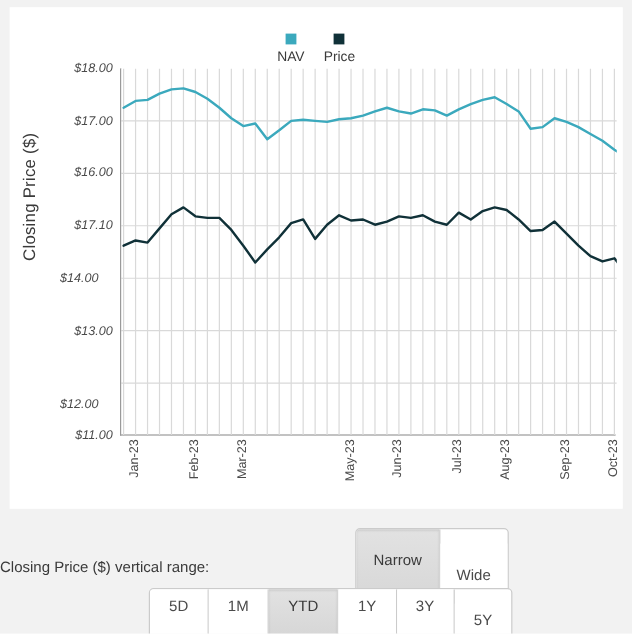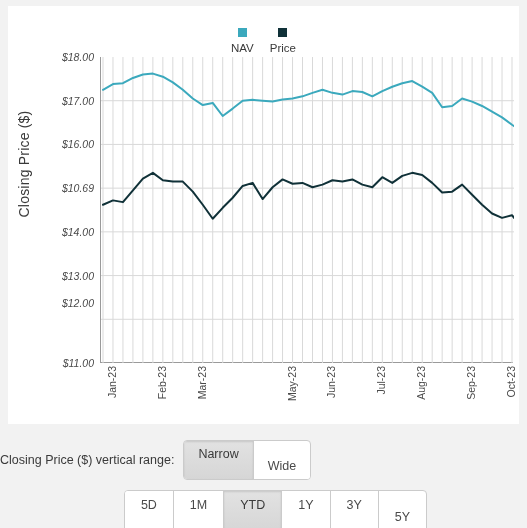--- a/index.html
+++ b/index.html
@@ -45,30 +45,30 @@
   .xticklabels{position:absolute;left:92px;top:360px;width:413px;height:58px;}
   .xtick{
     position:absolute;top:0;
     font-size:10.5px;color:#4a4a4a;
     transform-origin:left top;
     transform:rotate(-90deg) translateX(-100%);
     white-space:nowrap;
   }
   
   .range-row{
-    position:absolute;left:0;top:440px;width:469px;
-    display:flex;justify-content:flex-start;align-items:center;gap:9px;
+    position:absolute;left:0;top:440px;width:424px;
+    display:flex;justify-content:space-between;align-items:center;gap:9px;
   }
   .range-label{font-size:12.5px;color:#3a3a3a;}
   .btn-group{display:flex;border-radius:4px;overflow:hidden;
     border:1px solid #cbcbcb;background:#fff;}
   .btn{
     font-family:"Liberation Sans", sans-serif;
     font-size:12.5px;color:#4a4a4a;
-    padding:6px 14px;background:#ffffff;
+    padding:19px 14px;background:#ffffff;
     border-right:1px solid #cbcbcb;
     cursor:pointer;white-space:nowrap;text-align:center;
   }
   .btn:last-child{border-right:none;margin-top:12px;}
   .btn.active{
     background:linear-gradient(#e2e2e2,#d6d6d6);
     color:#3a3a3a;
     box-shadow:inset 0 1px 2px rgba(0,0,0,.12);
   }
   .period-row{
@@ -92,24 +92,24 @@
       <span>Price</span>
     </div>
   </div>
 
   <div class="plot-wrap">
     <div class="ylabel">Closing Price ($)</div>
     <div class="yticks">
         <div class="ytick" style="top: 51px;">$18.00</div>
         <div class="ytick" style="top: 94.7143px;">$17.00</div>
         <div class="ytick" style="top: 138.429px;">$16.00</div>
-        <div class="ytick" style="top: 182.143px;">$10.69</div>
-        <div class="ytick" style="top: 225.857px;">$14.00</div>
+        <div class="ytick" style="top: 182.143px;">$17.10</div>
+        <div class="ytick" style="top: 225.857px; text-align: center;">$14.00</div>
         <div class="ytick" style="top: 269.571px;">$13.00</div>
-        <div class="ytick" style="top: 297px;">$12.00</div>
+        <div class="ytick" style="top: 331px; text-align: center;">$12.00</div>
         <div class="ytick" style="top: 357px;">$11.00</div>
       </div>
     <div class="plotarea">
       <svg id="plot-svg" width="413" height="306">
           <line x1="0" y1="43.71428571428572" x2="413" y2="43.71428571428572" stroke="#d9d9d9" stroke-width="1"></line>
           <line x1="0" y1="87.42857142857142" x2="413" y2="87.42857142857142" stroke="#d9d9d9" stroke-width="1"></line>
           <line x1="0" y1="131.14285714285714" x2="413" y2="131.14285714285714" stroke="#d9d9d9" stroke-width="1"></line>
           <line x1="0" y1="174.85714285714286" x2="413" y2="174.85714285714286" stroke="#d9d9d9" stroke-width="1"></line>
           <line x1="0" y1="218.57142857142856" x2="413" y2="218.57142857142856" stroke="#d9d9d9" stroke-width="1"></line>
           <line x1="0" y1="262.2857142857143" x2="413" y2="262.2857142857143" stroke="#d9d9d9" stroke-width="1"></line>

